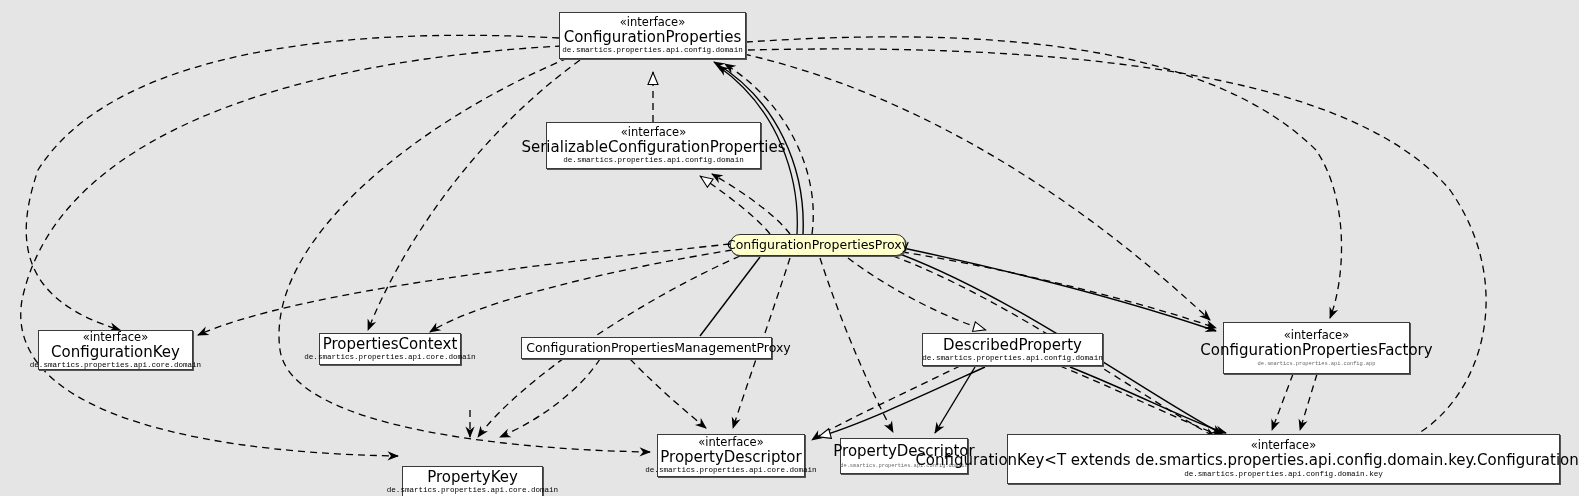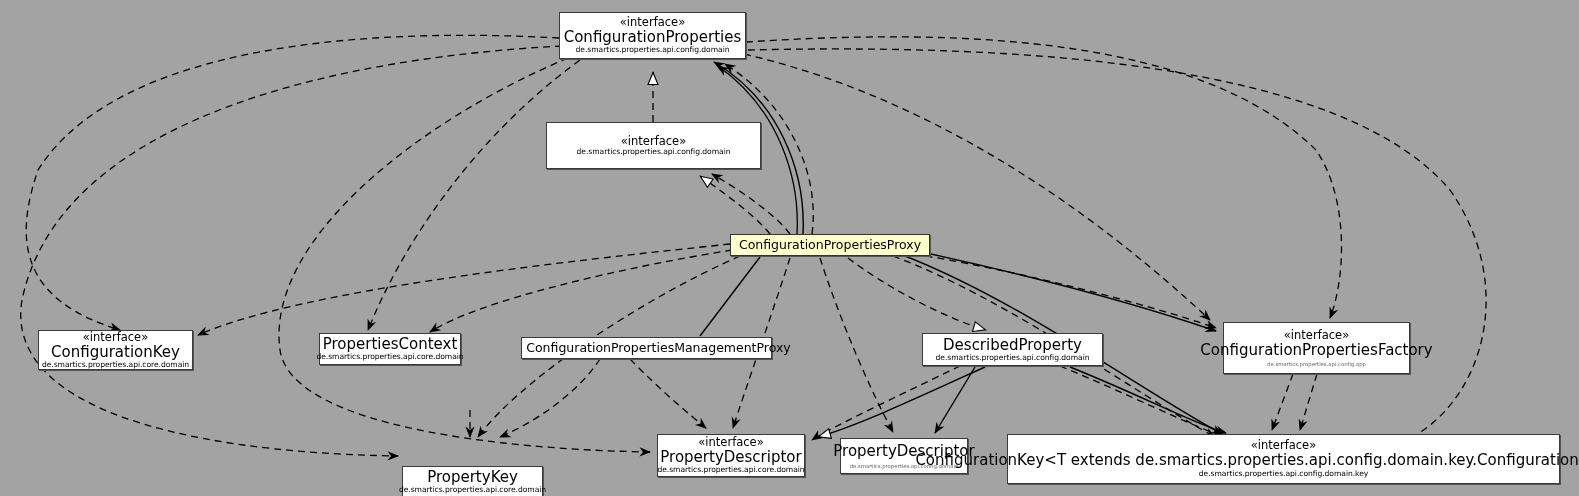--- a/index.html
+++ b/index.html
@@ -4,21 +4,21 @@
 <style>
   html, body {
     margin: 0;
     padding: 0;
     background: #ffffff;
   }
   #diagram-root {
     position: relative;
     width: 1579px;
     height: 496px;
-    background: #a3a3a3;
+    background: #e5e5e5;
     font-family: "DejaVu Sans", "Liberation Sans", sans-serif;
     overflow: hidden;
   }
   #edge-layer {
     position: absolute;
     left: 0; top: 0;
     width: 1579px;
     height: 496px;
   }
   .uml-node {
@@ -50,20 +50,21 @@
     white-space: nowrap;
   }
   .node-name.small {
     font-size: 12.5px;
   }
   .pkg {
     font-size: 7.6px;
     color: #000000;
     white-space: nowrap;
     letter-spacing: -0.05px;
+    font-family: Liberation Mono, monospace;
   }
   .pkg.faint {
     font-size: 5.4px;
     color: #6b6b6b;
     padding-top: 3px;
   }
   .pkg.gap {
     padding-top: 1px;
   }
 </style>
@@ -157,24 +158,25 @@
   </svg>
 
   <div class="uml-node" style="left:559px; top:12px; width:187px; height:47px;">
     <div class="stereotype">«interface»</div>
     <div class="node-name">ConfigurationProperties</div>
     <div class="pkg">de.smartics.properties.api.config.domain</div>
   </div>
 
   <div class="uml-node" style="left:546px; top:122px; width:215px; height:47px;">
     <div class="stereotype">«interface»</div>
+    <div class="node-name">SerializableConfigurationProperties</div>
     <div class="pkg">de.smartics.properties.api.config.domain</div>
   </div>
 
-  <div class="uml-node highlight" style="left:730px; top:234px; width:200px; height:22px;">
+  <div class="uml-node highlight" style="left:730px; top:234px; width:176px; height:22px;border-radius:10px;">
     <div class="node-name small">ConfigurationPropertiesProxy</div>
   </div>
 
   <div class="uml-node" style="left:38px; top:330px; width:155px; height:40px;">
     <div class="stereotype">«interface»</div>
     <div class="node-name">ConfigurationKey</div>
     <div class="pkg">de.smartics.properties.api.core.domain</div>
   </div>
 
   <div class="uml-node" style="left:283px; top:333px; width:142px; height:32px;margin-left:36px;">

